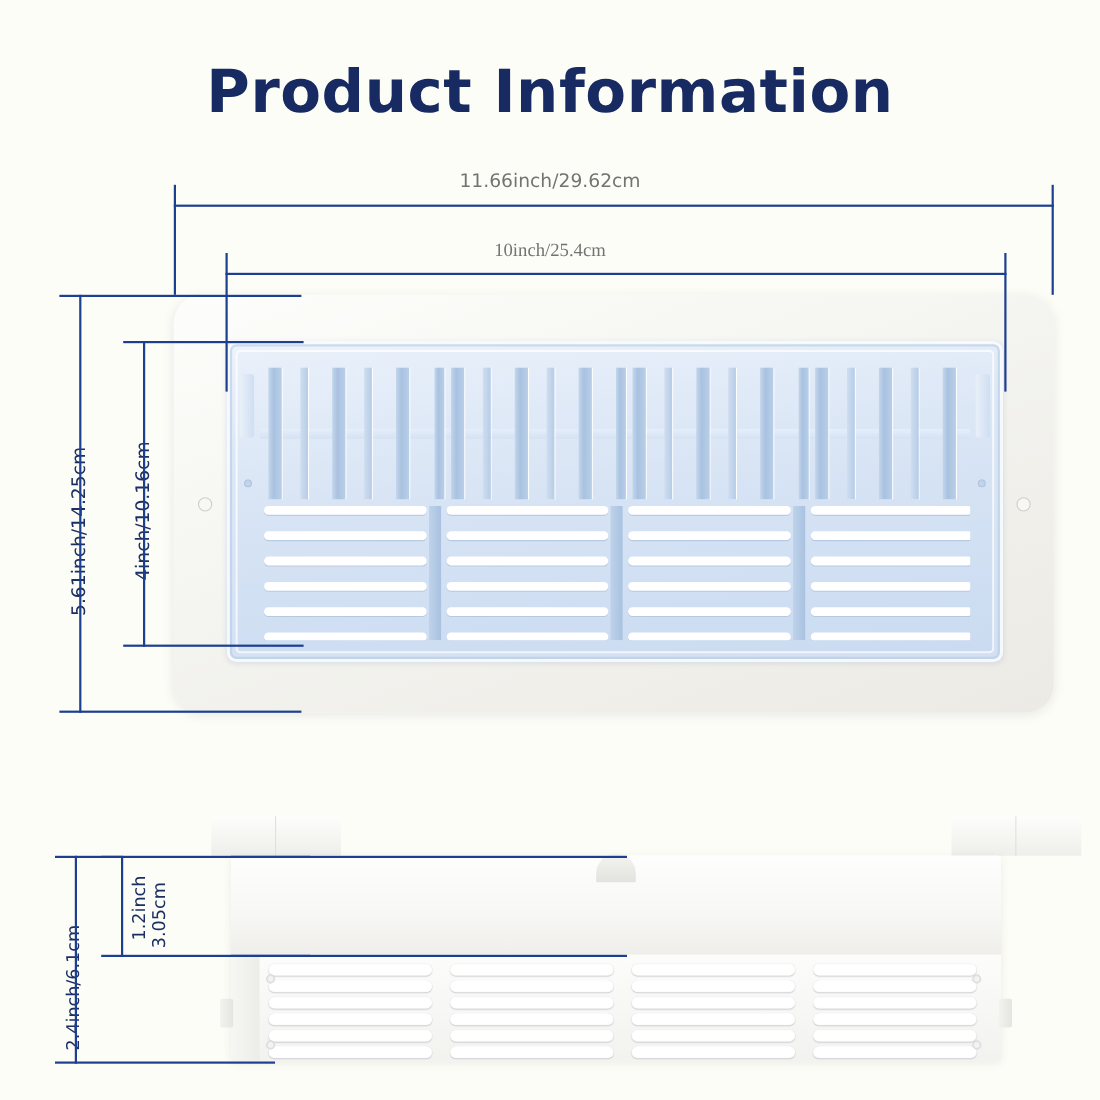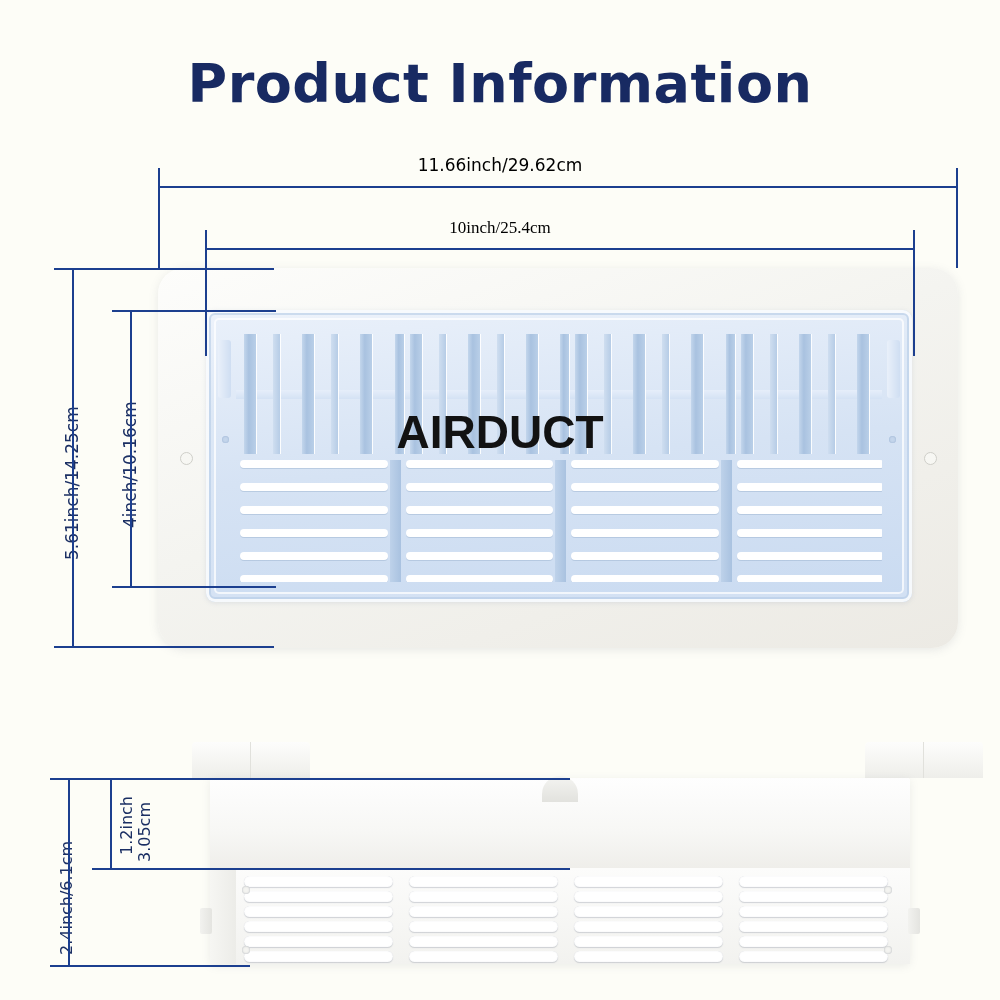--- a/index.html
+++ b/index.html
@@ -23,21 +23,21 @@
     color:#182a62;
     font-family:"DejaVu Sans","Liberation Sans",sans-serif;
   }
 
   
   .dimline{position:absolute;background:#1c3f8f;}
   .h{height:2px;}
   .v{width:2px;}
   .dlabel{
     position:absolute;
-    color:#000000;
+    color:#737373;
     font-size:17px;
     white-space:nowrap;
     font-family:"DejaVu Sans","Liberation Sans",sans-serif;
   }
   .vlabel{
     position:absolute;
     color:#1b2f63;
     font-size:17px;
     white-space:nowrap;
     transform-origin:0 0;
@@ -266,21 +266,20 @@
               <div class="slotgap" style="left: 319px;"></div>
               <div class="slotgap" style="left: 484.5px;"></div>
             </div>
 
         </div>
 
       </div>
     </div>
   </div>
 
-  <div class="airduct">AIRDUCT</div>
 
   <div class="dlabel" style="left:0;top:155px;width:1000px;text-align:center;">11.66inch/29.62cm</div>
   <div class="dimline h" style="left:158px;top:186px;width:800px;"></div>
   <div class="dimline v" style="left:158px;top:168px;height:100px;"></div>
   <div class="dimline v" style="left:956px;top:168px;height:100px;"></div>
 
   <div class="dlabel" style="left:0;top:218px;width:1000px;text-align:center;font-family:Liberation Serif, serif;">10inch/25.4cm</div>
   <div class="dimline h" style="left:205px;top:248px;width:710px;"></div>
   <div class="dimline v" style="left:205px;top:230px;height:126px;"></div>
   <div class="dimline v" style="left:913px;top:230px;height:126px;"></div>

